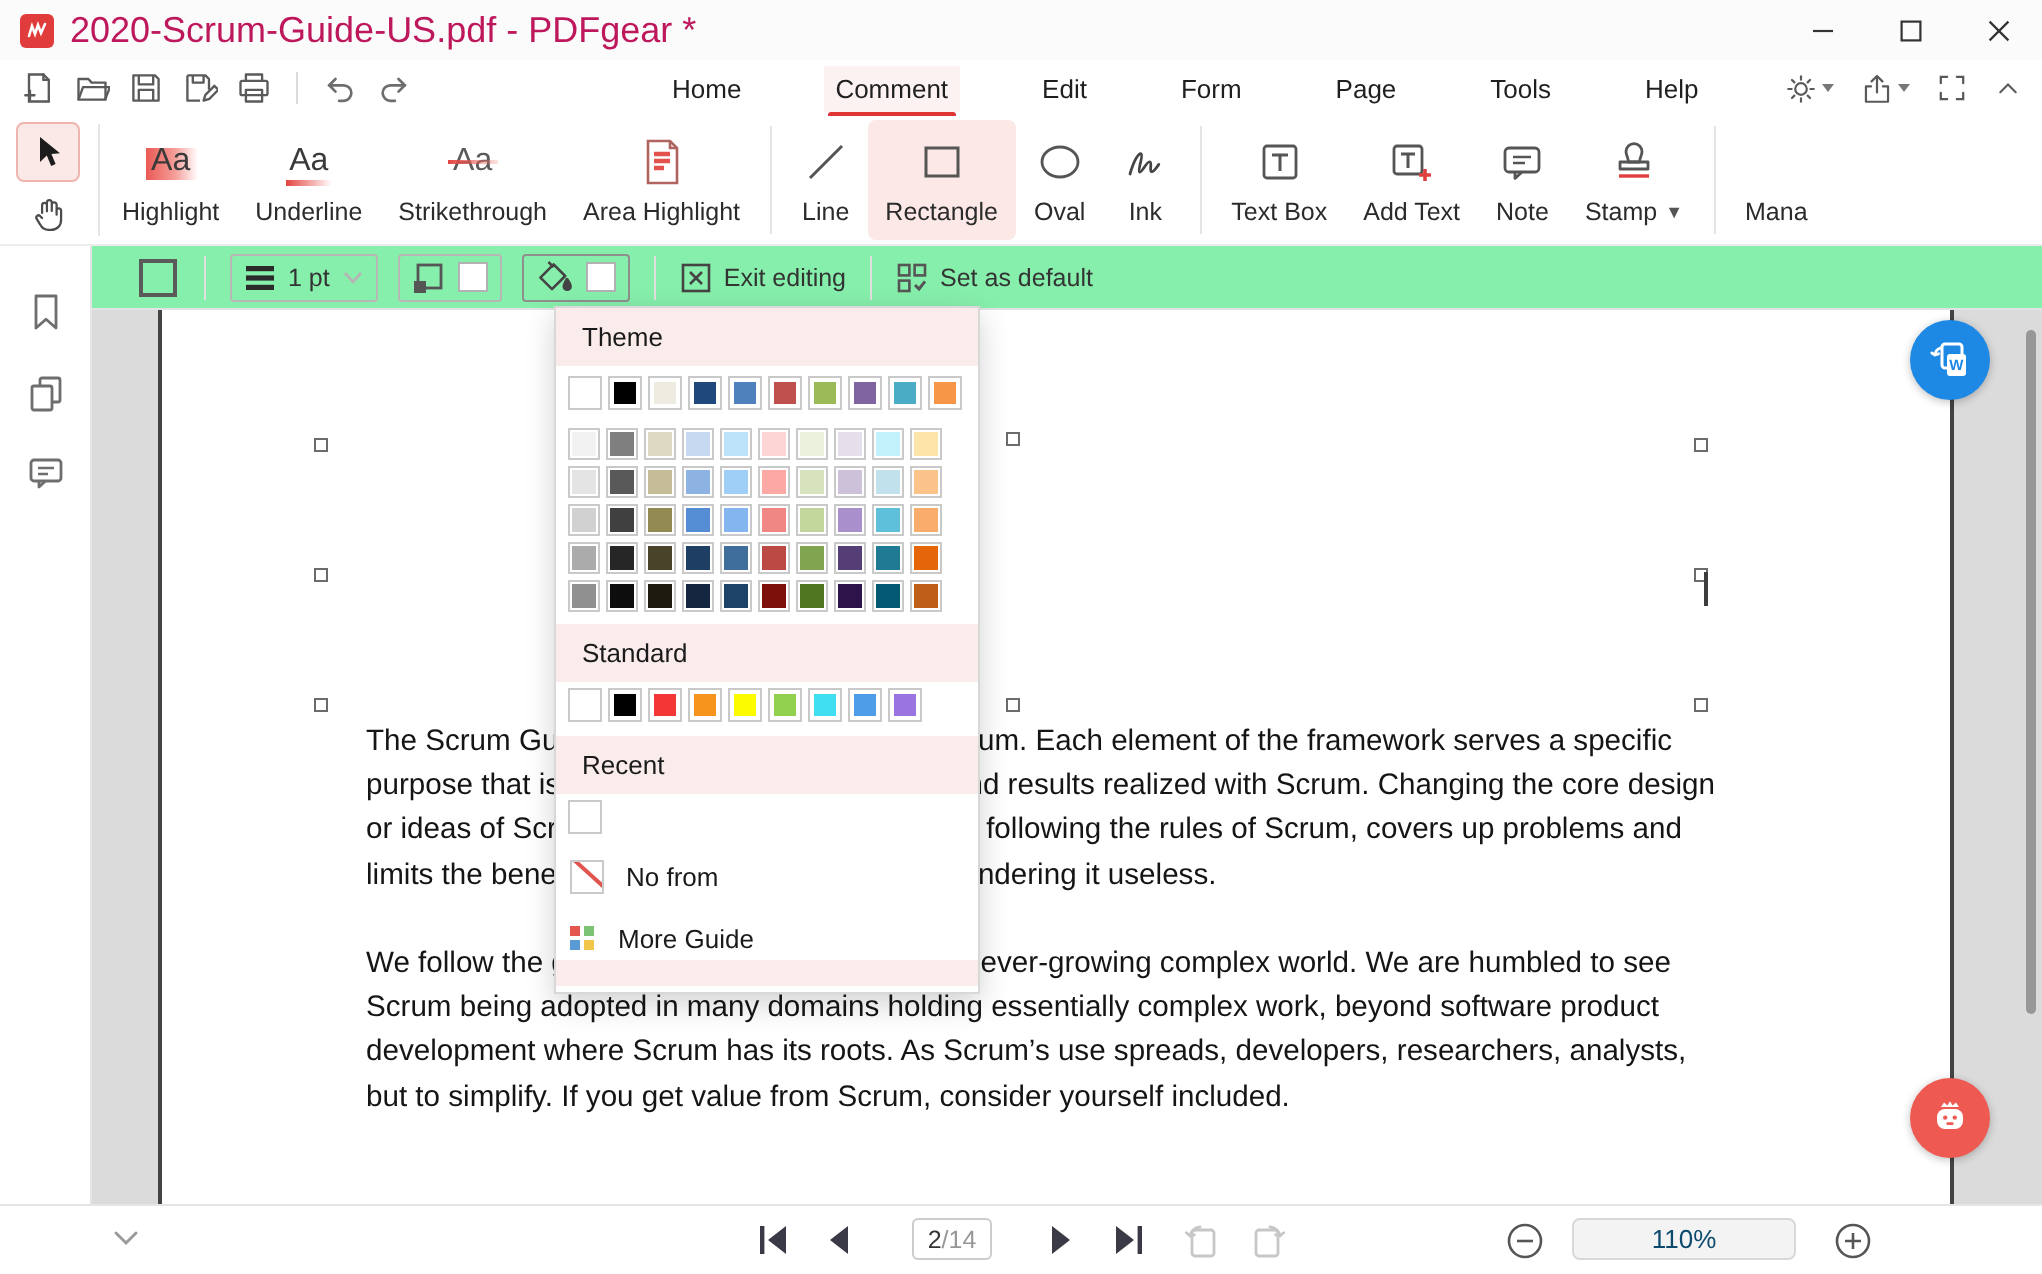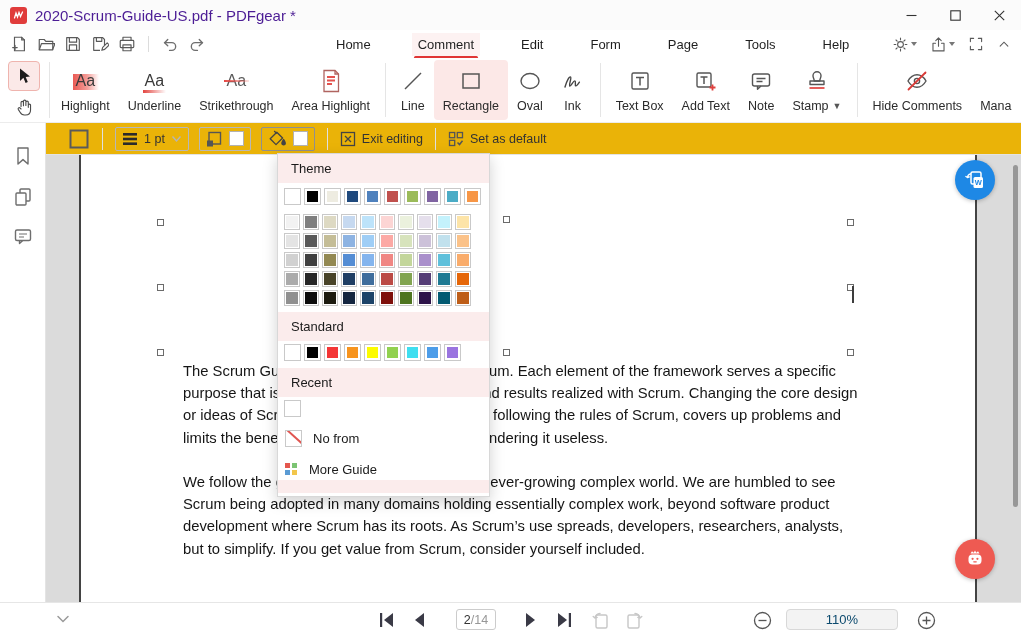--- a/index.html
+++ b/index.html
@@ -6,21 +6,21 @@
   html,body { width:1021px; height:637px; }
   body { position:relative; overflow:hidden; background:#fff;
          font-family:"Liberation Sans", sans-serif; color:#222; }
   svg { display:block; }
 
   
   .titlebar { position:absolute; left:0; top:0; width:1021px; height:30px;
               background:#fbfbfb; display:flex; align-items:center; }
   .logo { width:17px; height:17px; margin-left:10px; border-radius:3px; background:#e03c3b;
           display:flex; align-items:center; justify-content:center; }
-  .title-text { margin-left:8px; font-size:15px; color:#4c1d95; }
+  .title-text { margin-left:8px; font-size:18px; color:#be185d; }
   .win-controls { position:absolute; right:0; top:0; height:30px; display:flex; }
   .win-btn { width:44px; height:30px; display:flex; align-items:center; justify-content:center; }
 
   
   .menurow { position:absolute; left:0; top:30px; width:1021px; height:28px; background:#fff; }
   .qat { position:absolute; left:10px; top:0; height:28px; display:flex; align-items:center; gap:9px; }
   .qat-sep { width:1px; height:16px; background:#dcdcdc; margin:0 3px; }
   .menus { position:absolute; left:330px; top:0; height:28px; display:flex; align-items:center; gap:35px; }
   .menu-item { font-size:13px; color:#1f1f1f; padding:4px 6px; position:relative; }
   .menu-item.active { background:#fdf2f2; }
@@ -51,21 +51,21 @@
   .aa.hl::before { content:""; position:absolute; left:-3px; right:-4px; top:1px; bottom:-1px;
      background:linear-gradient(90deg,#ea5a54 0%,#f59d98 55%,rgba(245,157,152,0) 100%); }
   .aa.ul::after { content:""; position:absolute; left:-2px; right:-2px; bottom:-4px; height:3px;
      background:linear-gradient(90deg,#e34540,rgba(243,150,145,0)); }
   .aa.st { color:#5a5a5a; }
   .aa.st::after { content:""; position:absolute; left:-3px; right:-3px; top:45%; height:2px;
      background:linear-gradient(90deg,#e34540,rgba(243,150,145,.25)); z-index:2; }
   .overflow-chevron { position:absolute; right:2px; top:78px; }
 
   
-  .propsbar { position:absolute; left:46px; top:123px; width:975px; height:32px; background:#eab308;
+  .propsbar { position:absolute; left:46px; top:123px; width:975px; height:32px; background:#86efac;
               border-bottom:1px solid #e3e3e3; display:flex; align-items:center;text-align:center; }
   .p-sep { width:1px; height:22px; background:#e0e0e0; margin:0 12px; }
   .pgroup { display:flex; align-items:center; gap:6px; border:1px solid #b7b7b7; border-radius:2px;
             height:24px; padding:0 6px; }
   .pgroup.open { border-color:#8f8f8f; }
   .mini-swatch { width:15px; height:15px; background:#fff; border:1px solid #b2b2b2; }
   .ptext { font-size:12.5px; color:#333; }
   .plabelbtn { display:flex; align-items:center; gap:6px; }
 
   
@@ -326,30 +326,20 @@
             <path d="M4.5 19 h15" stroke="#e0403d" stroke-width="1.7"></path>
           </svg>
         </div>
       <div class="tool-label">
           <span>Stamp</span>
           <span style="font-size:9px;color:#555;margin-left:4px;">▼</span>
         </div>
     </div>
     <div class="tool-sep"></div>
     <div class="tool-btn">
-      <div class="tool-icon">
-          <svg width="26" height="24" viewBox="0 0 26 24" fill="none">
-            <path d="M4 12 C6.4 7.8 9.6 5.8 13 5.8 S19.6 7.8 22 12 C19.6 16.2 16.4 18.2 13 18.2 S6.4 16.2 4 12 Z" stroke="#555" stroke-width="1.4"></path>
-            <circle cx="13" cy="12" r="2.6" stroke="#555" stroke-width="1.4"></circle>
-            <path d="M4.5 20.5 L21.5 3.5" stroke="#d93a36" stroke-width="1.8" stroke-linecap="round"></path>
-          </svg>
-        </div>
-      <div class="tool-label">Hide Comments</div>
-    </div>
-    <div class="tool-btn">
       <div class="tool-icon"></div>
       <div class="tool-label">Mana</div>
     </div>
   </div>
   <div class="overflow-chevron">
     <svg width="12" height="18" viewBox="0 0 12 18" fill="none" stroke="#e0403d" stroke-width="1.8" stroke-linecap="round">
         <path d="M3.5 3 L9 9 L3.5 15"></path>
       </svg>
   </div>
 </div>

